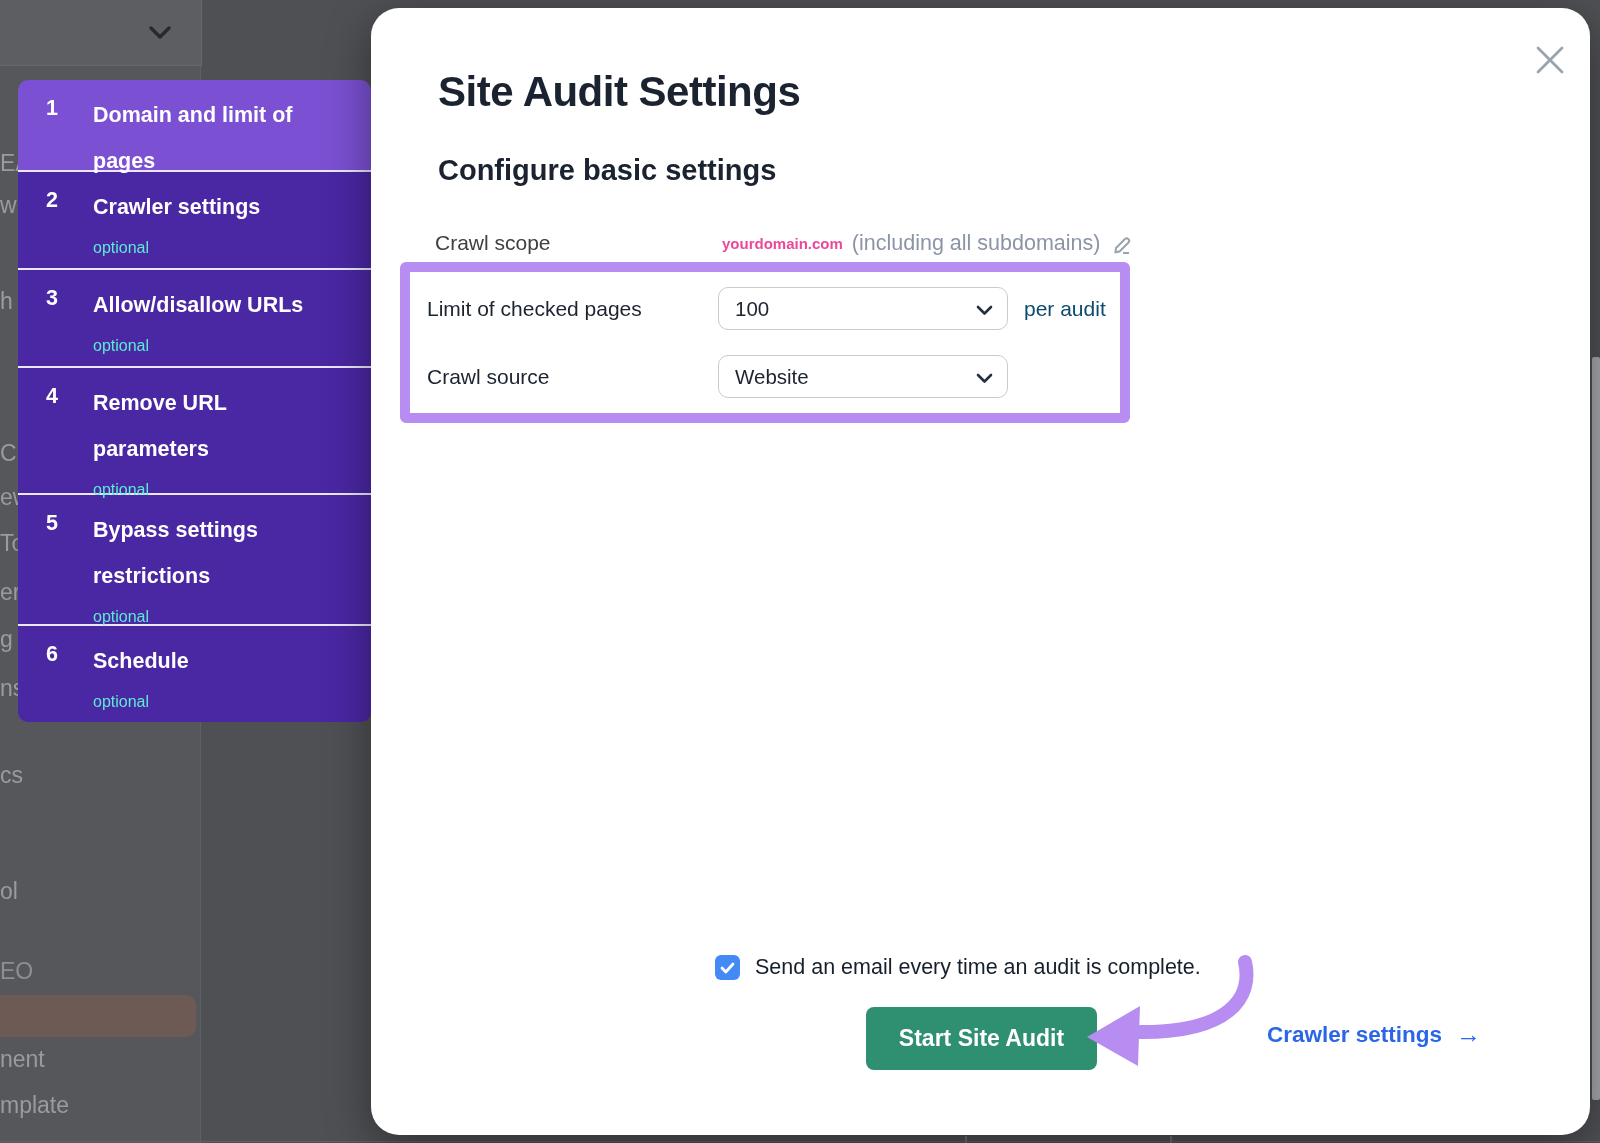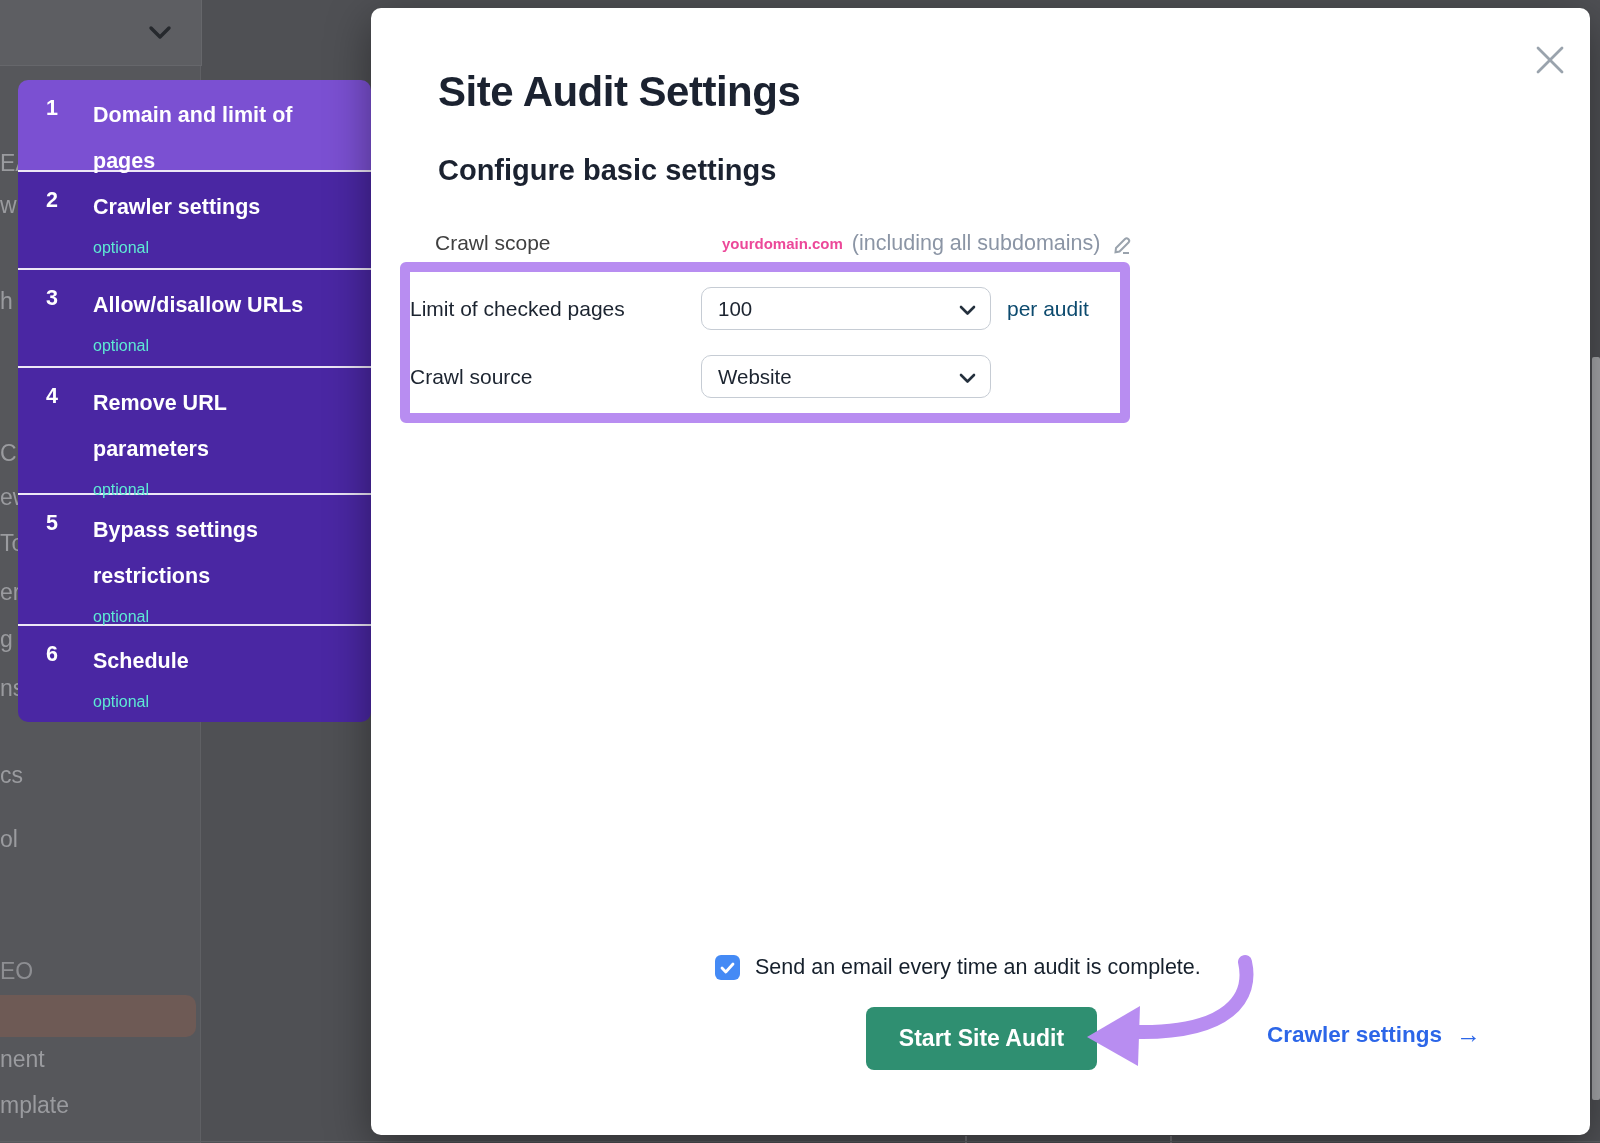--- a/index.html
+++ b/index.html
@@ -19,33 +19,33 @@
   .stepper { position:absolute; left:18px; top:80px; width:353px; }
   .step { background:#4a27a3; color:#fff; display:flex; padding:12px 10px 0 28px; }
   .step + .step { border-top:2px solid #ece7f6; }
   .step.active { background:#7b50d2; border-radius:10px 10px 0 0; }
   .step:last-child { border-radius:0 0 10px 10px; }
   .step-num { width:47px; flex:none; font-weight:bold; font-size:21.5px; line-height:32px; }
   .step-title { font-weight:bold; font-size:21.5px; line-height:46px; max-width:253px; }
   .step-note { font-size:16px; line-height:24px; color:#5eead4; margin-top:6px; font-weight:normal; }
 
   
-  .modal { position:absolute; left:371px; top:8px; width:1219px; height:1127px; background:#fff; border-radius:10px; box-shadow:0 12px 45px rgba(0,0,0,.4); }
+  .modal { position:absolute; left:371px; top:8px; width:1219px; height:1127px; background:#fff; border-radius:28px; box-shadow:0 12px 45px rgba(0,0,0,.4); }
   .close-btn { position:absolute; left:1164px; top:37px; width:30px; height:30px; cursor:pointer; }
   .m-title { position:absolute; left:67px; top:60px; font-size:42px; font-weight:bold; color:#1b2230; letter-spacing:-0.5px; }
   .m-sub { position:absolute; left:67px; top:146px; font-size:29px; font-weight:bold; color:#1b2230; }
 
   .scope-row { position:absolute; left:64px; top:222px; display:flex; align-items:center; }
   .scope-label { width:287px; font-size:21px; color:#404040; }
   .scope-domain { font-size:15px; font-weight:bold; color:#ec4899; }
   .scope-note { font-size:21.5px; color:#8b95a5; margin-left:9px; }
   .pencil { margin-left:12px; margin-top:4px; }
 
   .pbox { position:absolute; left:29px; top:254px; width:730px; height:161px; border:10px solid #b88df1; border-radius:6px; background:#fff; }
-  .pbox-row { display:flex; align-items:center; }
+  .pbox-row { display:flex; align-items:center; padding-left:17px; }
   .pbox-row.r1 { margin-top:15px; }
   .pbox-row.r2 { margin-top:25px; }
   .pbox-label { width:291px; font-size:21px; color:#1c2430; }
   .dropdown { position:relative; width:290px; height:43px; border:1.5px solid #c6ccd4; border-radius:10px; background:#fff; display:flex; align-items:center; padding-left:16px; font-size:20.5px; color:#1c2430; cursor:pointer; }
   .dd-chev { position:absolute; right:14px; top:17px; }
   .pbox-suffix { margin-left:16px; font-size:21px; color:#0c4a6e; }
 
   .email-row { position:absolute; left:344px; top:947px; display:flex; align-items:center; }
   .cbox { width:25px; height:25px; border-radius:6px; background:#448af5; display:flex; align-items:center; justify-content:center; flex:none; cursor:pointer; }
   .email-label { margin-left:15px; font-size:21.5px; color:#16202c; }
@@ -68,21 +68,21 @@
 <span class="u-frag" style="top:150px">EA</span>
 <span class="u-frag" style="top:192px">w</span>
 <span class="u-frag" style="top:288px">h</span>
 <span class="u-frag" style="top:440px">C</span>
 <span class="u-frag" style="top:484px">ew</span>
 <span class="u-frag" style="top:530px">To</span>
 <span class="u-frag" style="top:579px">er</span>
 <span class="u-frag" style="top:626px">g</span>
 <span class="u-frag" style="top:675px">ns</span>
 <span class="u-frag" style="top:762px">cs</span>
-<span class="u-frag" style="top:826px">ol</span>
+<span class="u-frag" style="top:878px">ol</span>
 <span class="u-frag" style="top:958px;color:#8d8e92">EO</span>
 <div class="u-pink"></div>
 <span class="u-frag" style="top:1046px">nent</span>
 <span class="u-frag" style="top:1092px">mplate</span>
 <div class="u-sliver"></div>
 <div class="u-tick" style="left:965px"></div>
 <div class="u-tick" style="left:1170px"></div>
 <div class="u-bottomline"></div>
 
 <nav class="stepper">

